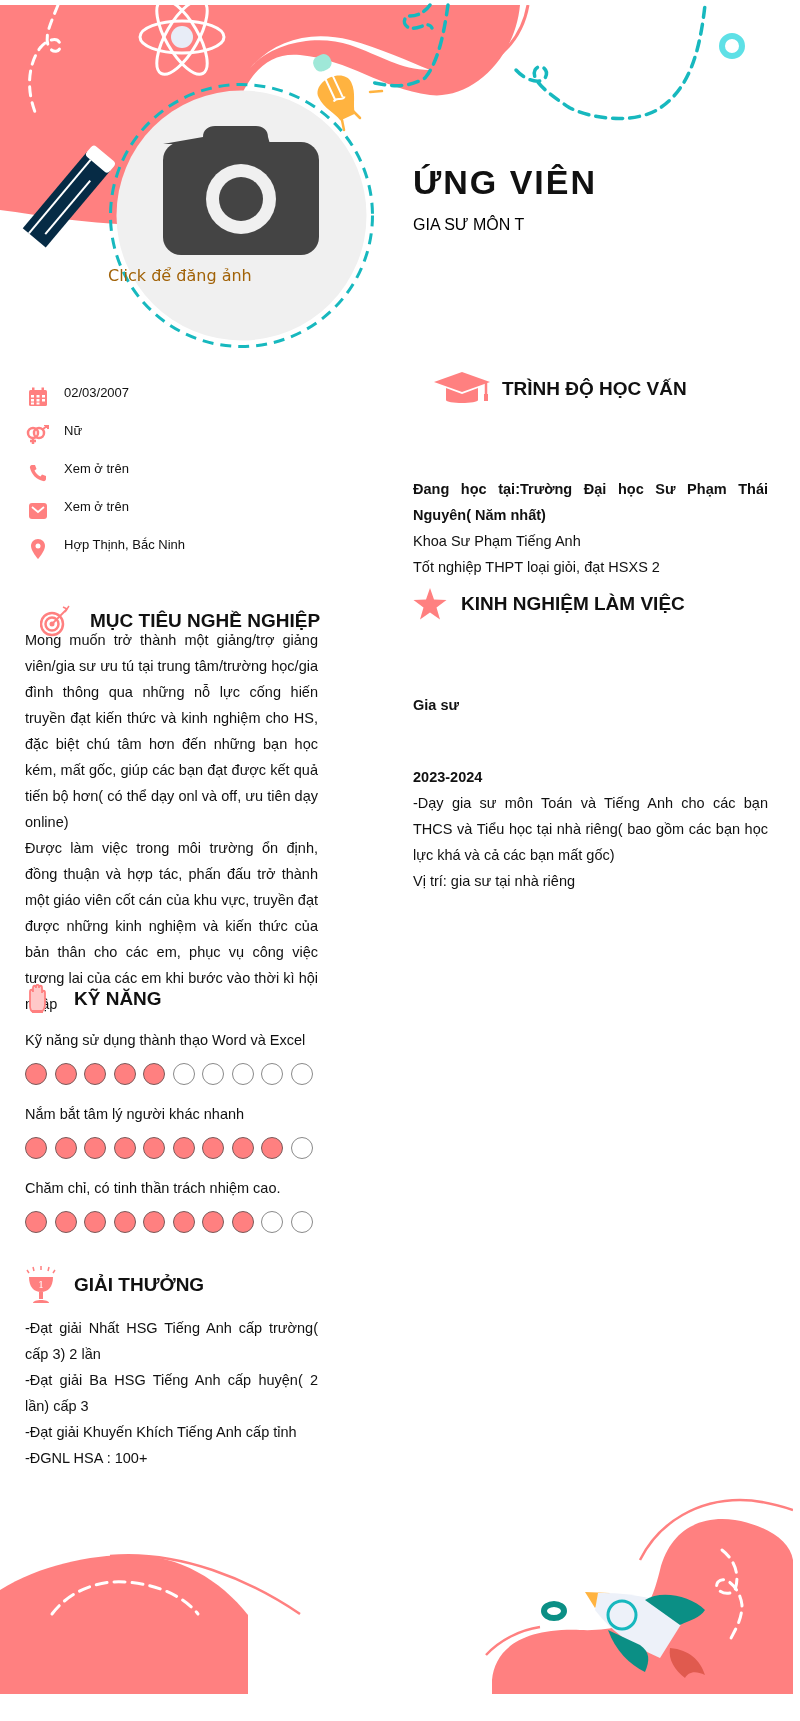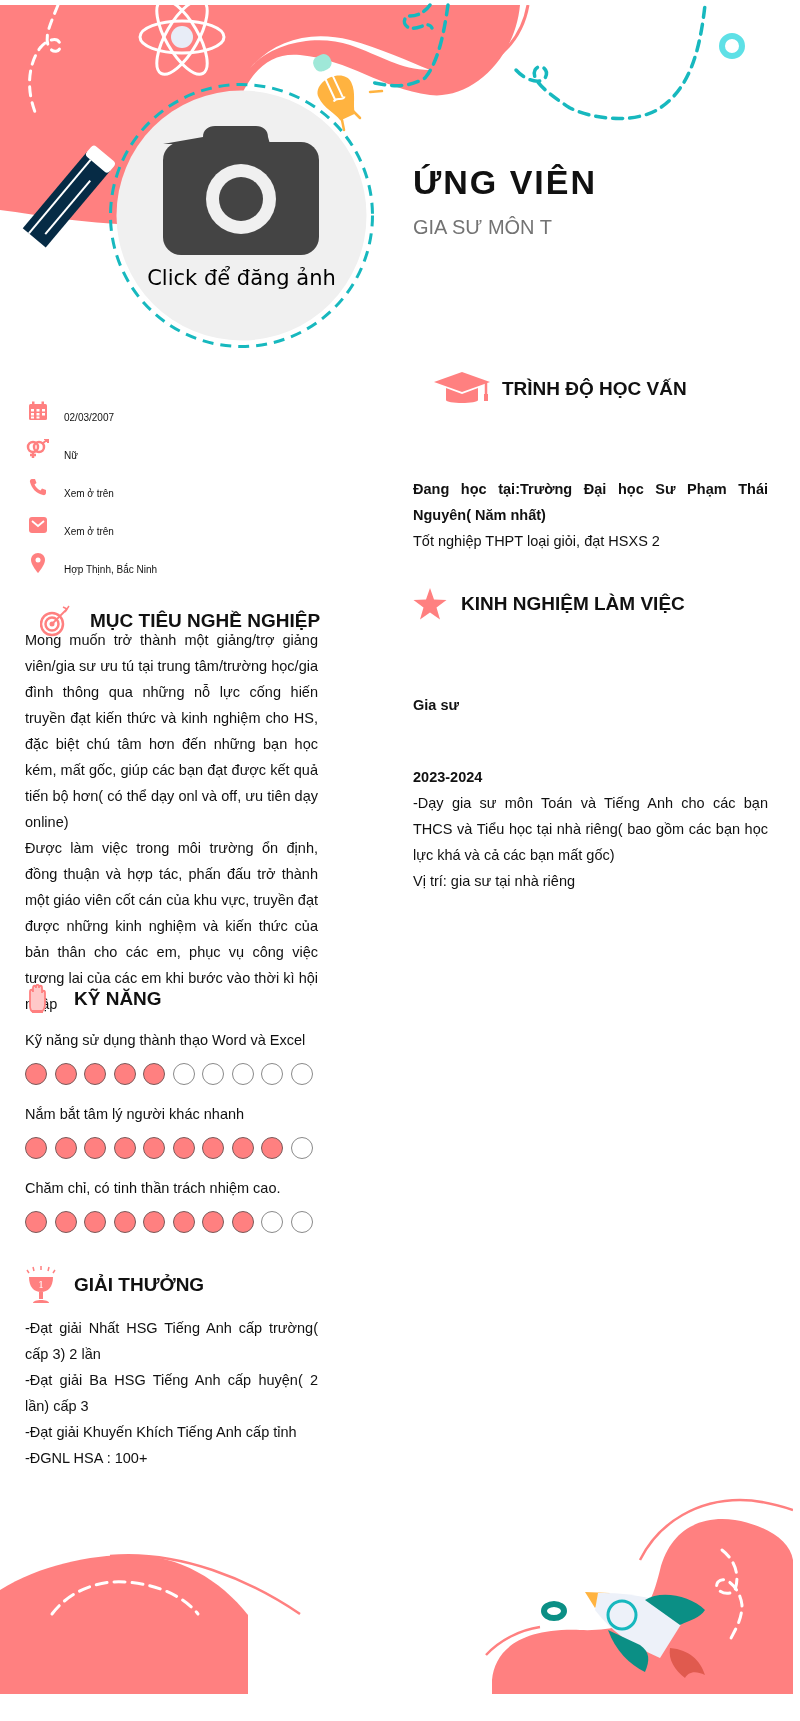--- a/index.html
+++ b/index.html
@@ -1,26 +1,26 @@
 <!DOCTYPE html>
 <html><head>
 <meta charset="utf-8">
 <style>
   html, body { margin:0; padding:0; background:#ffffff; }
   body { width:800px; height:1721px; position:relative; overflow:hidden; font-family:"Liberation Sans", sans-serif; color:#111; }
   .page { position:absolute; left:0; top:0; width:793px; height:1694px; overflow:hidden; background:#fff; }
   .deco { position:absolute; left:0; top:0; }
   
   .photo { position:absolute; left:108px; top:82px; width:267px; height:267px; border-radius:50%; cursor:pointer; }
-  .photo-text { position:absolute; left:0; width:100%; top:184px; text-align:center; font-family:"DejaVu Sans", sans-serif; font-size:21px; color:#000000; }
+  .photo-text { position:absolute; left:0; width:100%; top:184px; font-family:"DejaVu Sans", sans-serif; font-size:16px; color:#a16207; }
   .name { position:absolute; left:413px; top:163px; font-size:34px; font-weight:bold; letter-spacing:2px; color:#111; }
-  .job { position:absolute; left:413px; top:216px; font-size:20px; color:#737373; }
+  .job { position:absolute; left:413px; top:216px; font-size:16px; color:#000000; }
   
   .contacts { position:absolute; left:26px; top:385px; }
-  .contact { height:38px; display:flex; align-items:flex-end; font-size:10px; color:#111; }
+  .contact { height:38px; display:flex; align-items:flex-start; font-size:13px; color:#111; }
   .contact .ic { width:24px; height:24px; margin-right:14px; display:flex; align-items:center; justify-content:center; }
   
   .sec-head { position:absolute; display:flex; align-items:center; }
   .sec-head .ic { display:flex; align-items:center; justify-content:center; }
   .sec-title { font-size:19px; font-weight:bold; color:#111; }
   .left-col { position:absolute; left:25px; width:293px; }
   .right-col { position:absolute; left:413px; width:355px; }
   .para { font-size:14.5px; line-height:26px; text-align:justify; color:#111; margin:0; }
   .bold { font-weight:bold;margin-top:46px; }
   .skill-label { font-size:14.5px; color:#111; height:26px; line-height:26px; }
@@ -250,20 +250,21 @@
           <path d="M0 10 L28 0 L56 10 L28 20 Z" fill="#ff8080"></path>
           <path d="M12 16 L12 28 C12 32 44 32 44 28 L44 16 L28 22 Z" fill="#ff8080"></path>
           <path d="M52 11 L52 24" stroke="#ff8080" stroke-width="2.5"></path>
           <rect x="50" y="22" width="4" height="7" fill="#ff8080"></rect>
         </svg>
     </span>
     <span class="sec-title">TRÌNH ĐỘ HỌC VẤN</span>
   </div>
   <div class="right-col" style="top:430px;">
     <p class="para bold">Đang học tại:Trường Đại học Sư Phạm Thái Nguyên( Năm nhất)</p>
+    <p class="para">Khoa Sư Phạm Tiếng Anh</p>
     <p class="para">Tốt nghiệp THPT loại giỏi, đạt HSXS 2</p>
   </div>
 
   <div class="sec-head" style="left:413px;top:587px;">
     <span class="ic" style="width:34px;height:34px;margin-right:14px;">
       <svg width="34" height="32" viewBox="0 0 34 32">
           <path d="M17 0 L21 11.5 L33.5 12 L23.5 19.5 L27 31.5 L17 24.5 L7 31.5 L10.5 19.5 L0.5 12 L13 11.5 Z" fill="#ff8080"></path>
         </svg>
     </span>
     <span class="sec-title">KINH NGHIỆM LÀM VIỆC</span>

